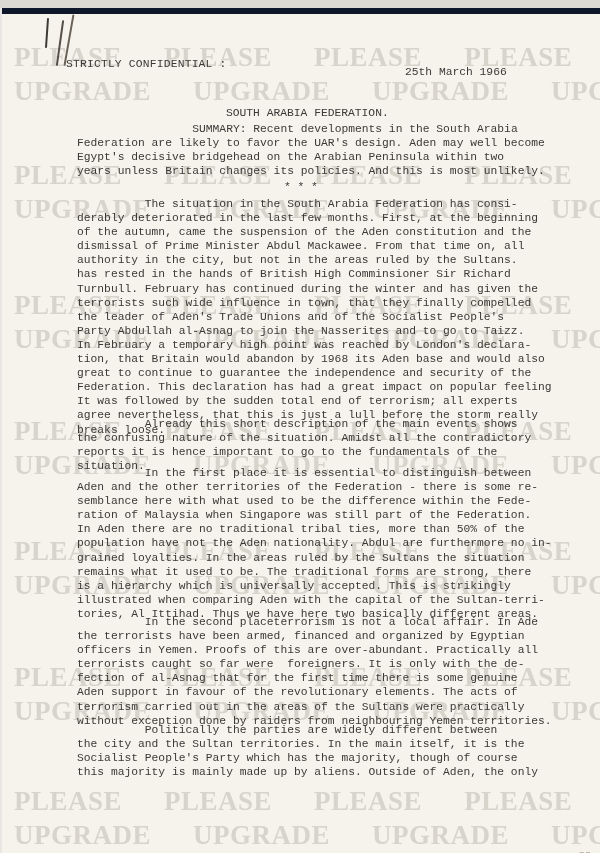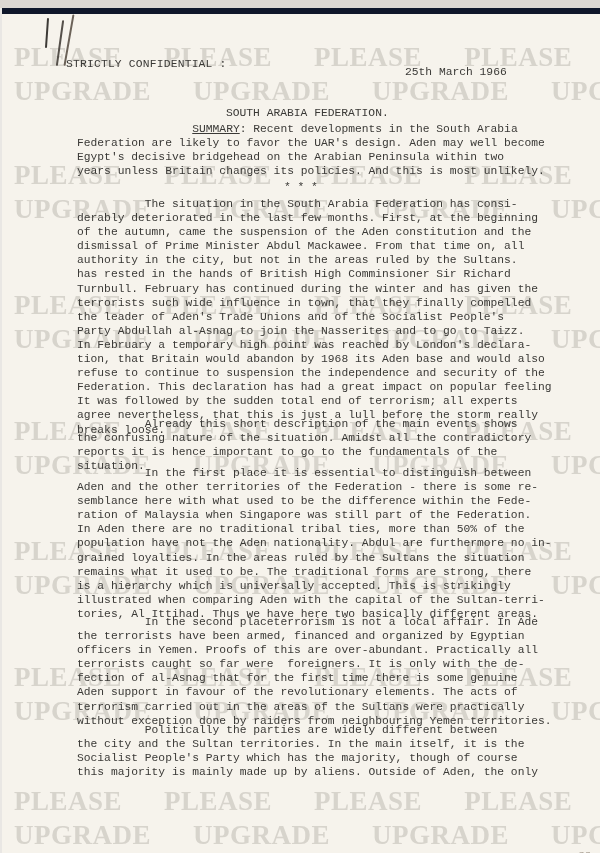--- a/index.html
+++ b/index.html
@@ -23,21 +23,21 @@
     display: flex; justify-content: space-between;
     padding-left: 12px; box-sizing: border-box;
   }
   .watermark span { margin-right: 42px; }
   .text { position: absolute; color: #3a3936; font-size: 11.3px; line-height: 14.1px; white-space: pre; }
   .header-left { left: 64px; top: 43px; letter-spacing: 0.2px; }
   .header-right { left: 403px; top: 51px; }
   .title { left: 224px; top: 92px; }
   .para { left: 75px; }
   .stars { left: 282px; top: 166px; }
-  .ul { text-decoration: underline; }
+  .ul { }
   .pencil {
     position:absolute; width:1.5px; background:#3d3a36; border-radius:1px;
   }
   .page-number {
     position:absolute; left:576px; top:836px; font-family:"DejaVu Serif", serif;
     font-style: italic; font-size: 10px; color:#8a7f70;
   }
 </style>
 </head>
 <body>
@@ -150,21 +150,21 @@
 <span>of the autumn, came the suspension of the Aden constitution and the</span>
 <span>dismissal of Prime Minister Abdul Mackawee. From that time on, all</span>
 <span>authority in the city, but not in the areas ruled by the Sultans.</span>
 <span>has rested in the hands of British High Comminsioner Sir Richard</span>
 <span>Turnbull. February has continued during the winter and has given the</span>
 <span>terrorists such wide influence in town, that they finally compelled</span>
 <span>the leader of Aden's Trade Unions and of the Socialist People's</span>
 <span>Party Abdullah al-Asnag to join the Nasserites and to go to Taizz.</span>
 <span>In February a temporary high point was reached by London's declara-</span>
 <span>tion, that Britain would abandon by 1968 its Aden base and would also</span>
-<span>refuse to continue to suspension the independence and security of the</span>
+<span>great to continue to guarantee the independence and security of the</span>
 <span>Federation. This declaration has had a great impact on popular feeling</span>
 <span>It was followed by the sudden total end of terrorism; all experts</span>
 <span>agree nevertheless, that this is just a lull before the storm really</span>
 <span>breaks loose.</span></div>
 
   <div class="text para" style="top:403px"><span>          Already this short description of the main events shows</span>
 <span>the confusing nature of the situation. Amidst all the contradictory</span>
 <span>reports it is hence important to go to the fundamentals of the</span>
 <span>situation.</span></div>
 

